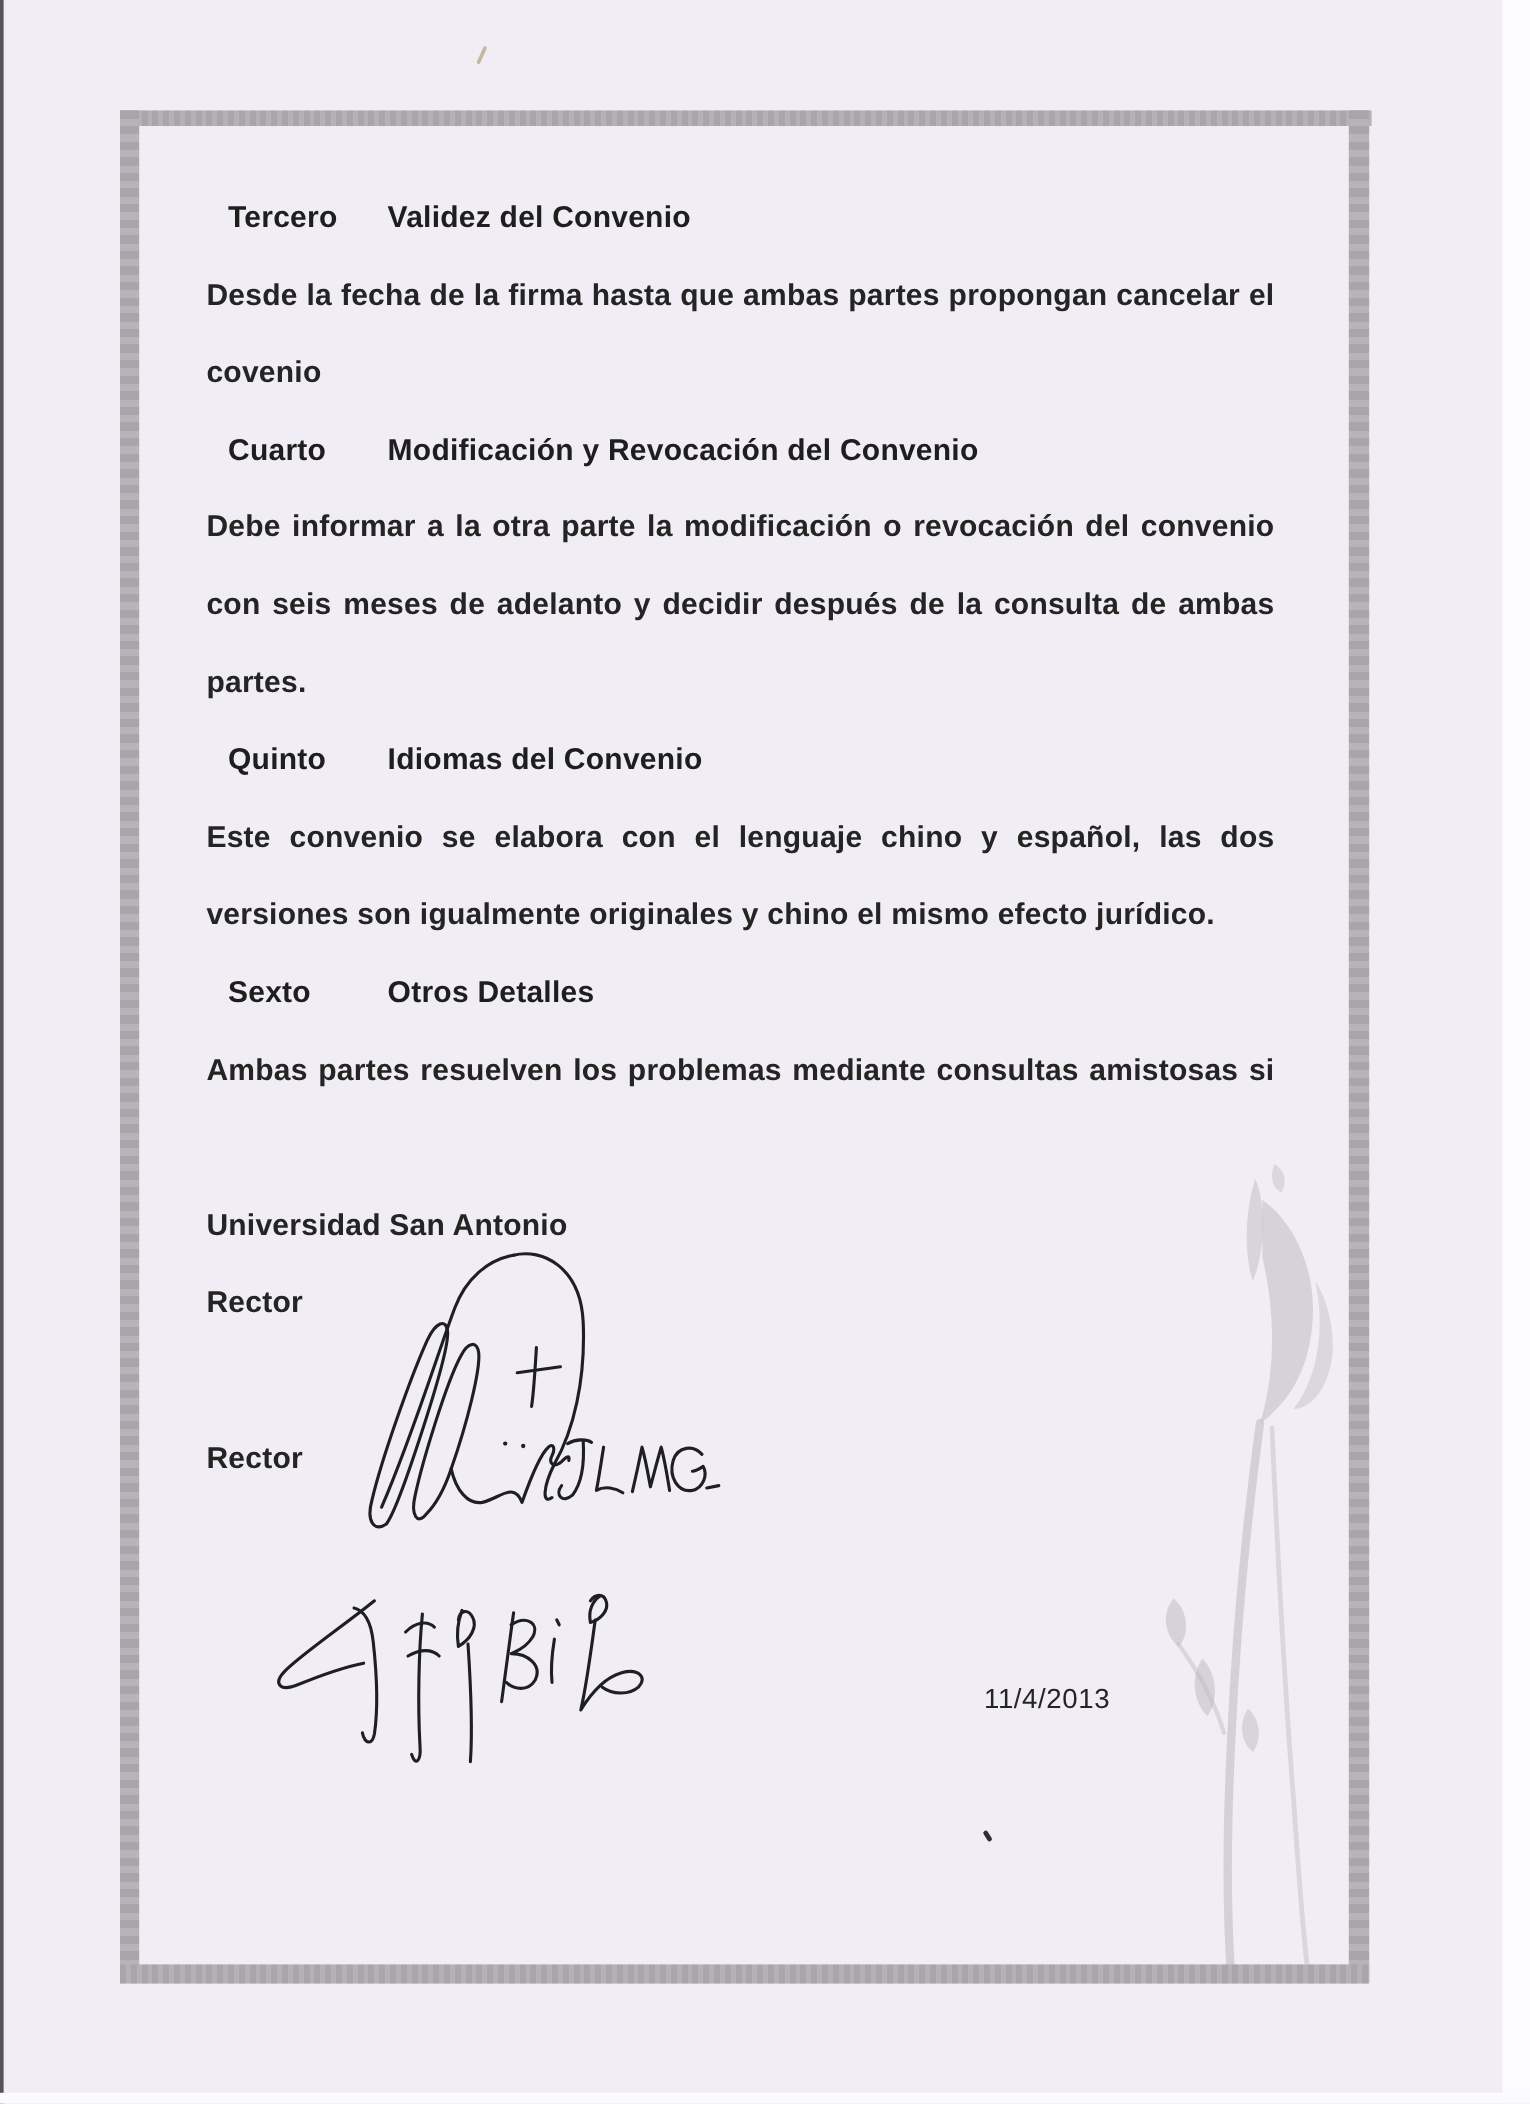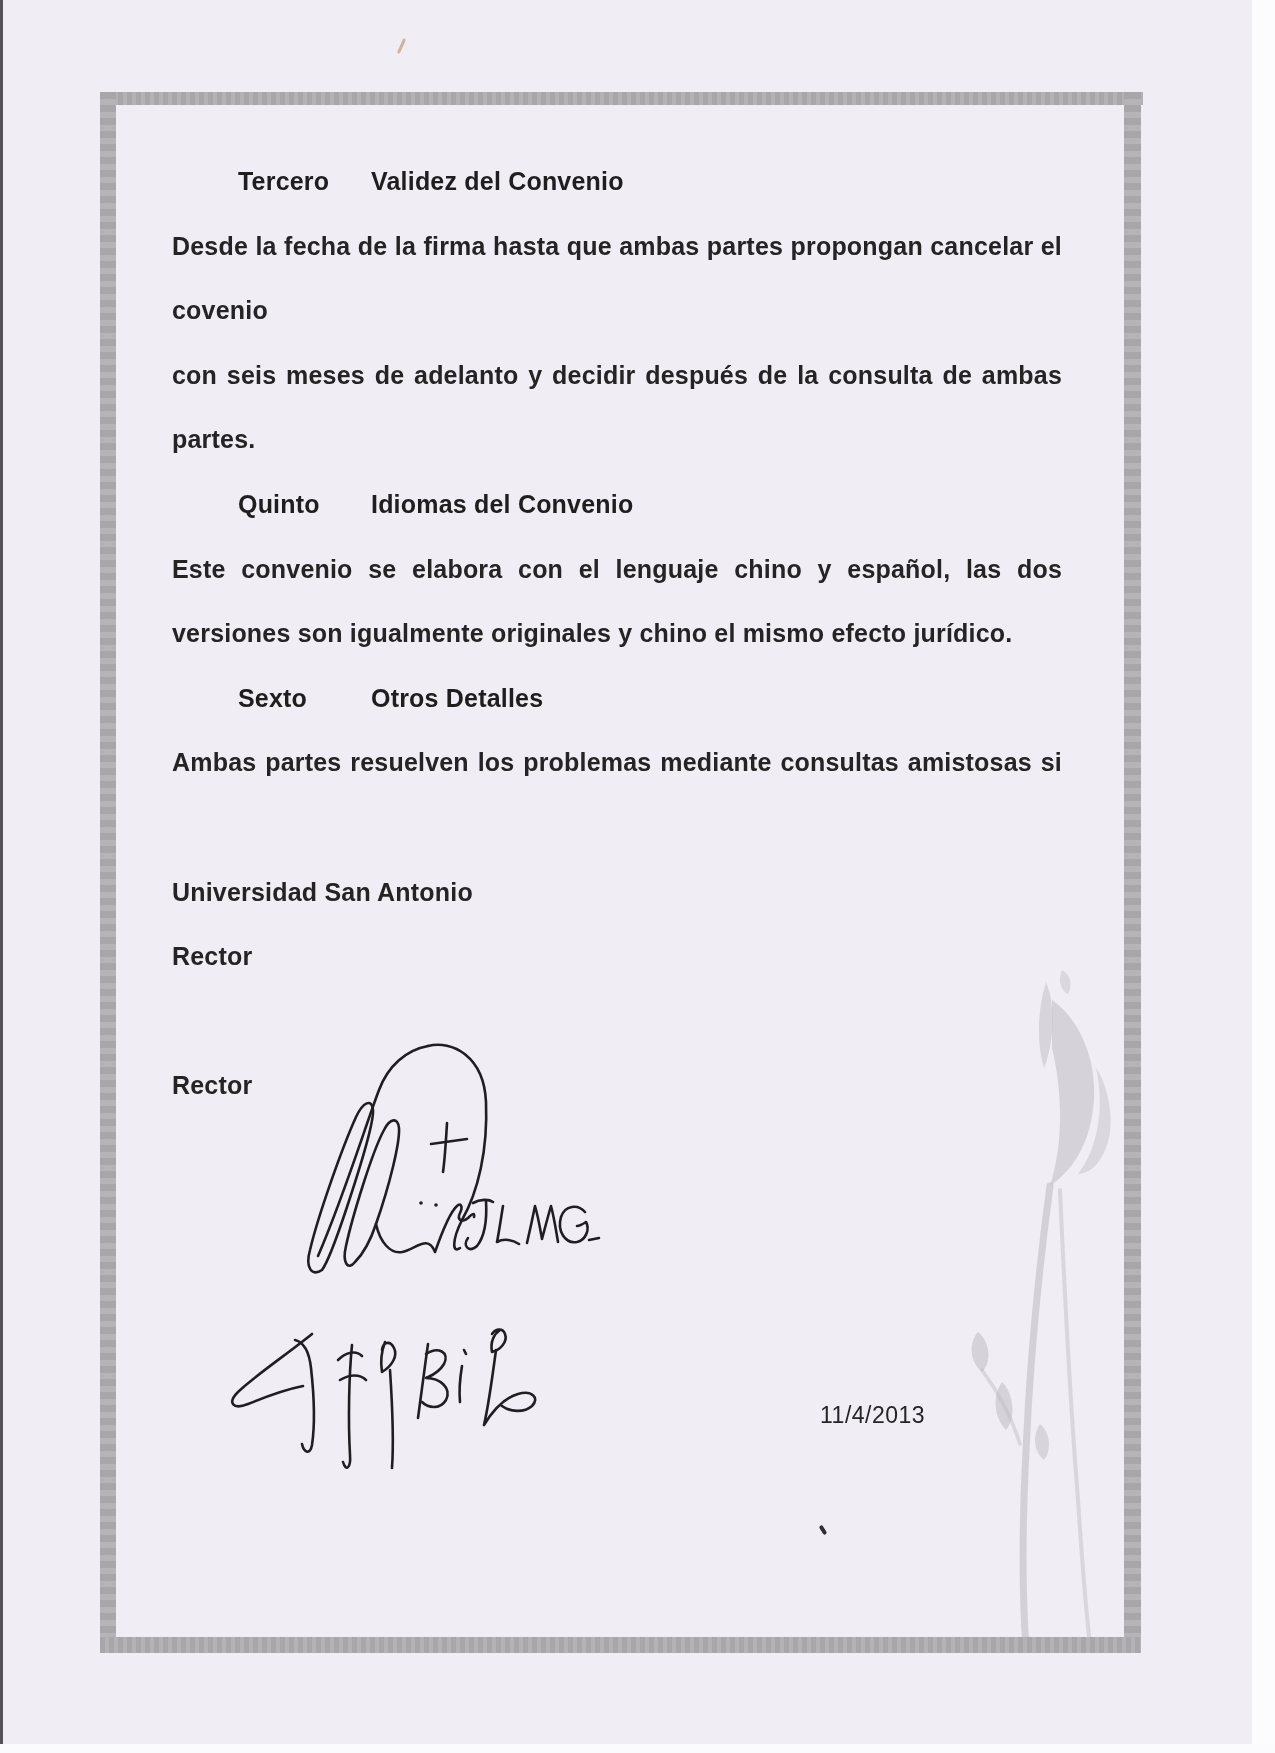--- a/index.html
+++ b/index.html
@@ -22,21 +22,21 @@
   .bar-top{left:100px;top:92px;width:1043px;height:13px;}
   .bar-left{left:100px;top:92px;width:16px;height:1560px;}
   .bar-right{left:1124px;top:92px;width:17px;height:1560px;}
   .bar-bottom{left:100px;top:1637px;width:1041px;height:16px;}
 
   
   .flow{position:absolute;left:172px;top:149px;width:890px;z-index:3;color:#242424;}
   .row{height:64.6px;line-height:64.6px;font-size:25px;white-space:nowrap;letter-spacing:.2px;font-weight:bold;}
   .row.fill{white-space:normal;text-align:justify;text-align-last:justify;overflow:hidden;}
   .row.heading{font-weight:bold;padding-left:18px;color:#1e1e1e;}
-  .row.heading .label{display:inline-block;width:133px;margin-left:48px;}
+  .row.heading .label{display:inline-block;width:133px;}
 
   .date-text{position:absolute;left:820px;top:1400px;z-index:3;font-size:23px;line-height:30px;color:#242424;letter-spacing:.5px;text-align:center;}
 
   svg{position:absolute;z-index:4;}
   svg.floral{z-index:1;}
   .sig path, .sig line{fill:none;stroke:#1f1f22;stroke-width:2.6;stroke-linecap:round;stroke-linejoin:round;}
 </style>
 </head>
 <body>
 
@@ -65,20 +65,22 @@
     <path opacity=".55" stroke-width="7" d="M1050 1186 C1040 1260,1030 1360,1026 1450 C1022 1530,1022 1592,1026 1648"></path>
     <path opacity=".45" stroke-width="4" d="M1060 1190 C1064 1280,1070 1400,1078 1500 C1082 1560,1086 1610,1090 1645"></path>
     <path opacity=".45" stroke-width="3.5" d="M982 1370 C998 1392,1012 1418,1020 1444"></path>
   </g>
 </svg>
 
 <div class="flow">
     <div class="row heading"><span class="label">Tercero</span><span>Validez del Convenio</span></div>
     <div class="row body fill">Desde la fecha de la firma hasta que ambas partes propongan cancelar el</div>
     <div class="row body">covenio</div>
+    <div class="row heading"><span class="label">Cuarto</span><span>Modificación y Revocación del Convenio</span></div>
+    <div class="row body fill">Debe informar a la otra parte la modificación o revocación del convenio</div>
     <div class="row body fill">con seis meses de adelanto y decidir después de la consulta de ambas</div>
     <div class="row body">partes.</div>
     <div class="row heading"><span class="label">Quinto</span><span>Idiomas del Convenio</span></div>
     <div class="row body fill">Este convenio se elabora con el lenguaje chino y español, las dos</div>
     <div class="row body">versiones son igualmente originales y chino el mismo efecto jurídico.</div>
     <div class="row heading"><span class="label">Sexto</span><span>Otros Detalles</span></div>
     <div class="row body fill">Ambas partes resuelven los problemas mediante consultas amistosas si</div>
     <div class="row spacer"></div>
     <div class="row org">Universidad San Antonio</div>
     <div class="row role">Rector</div>

